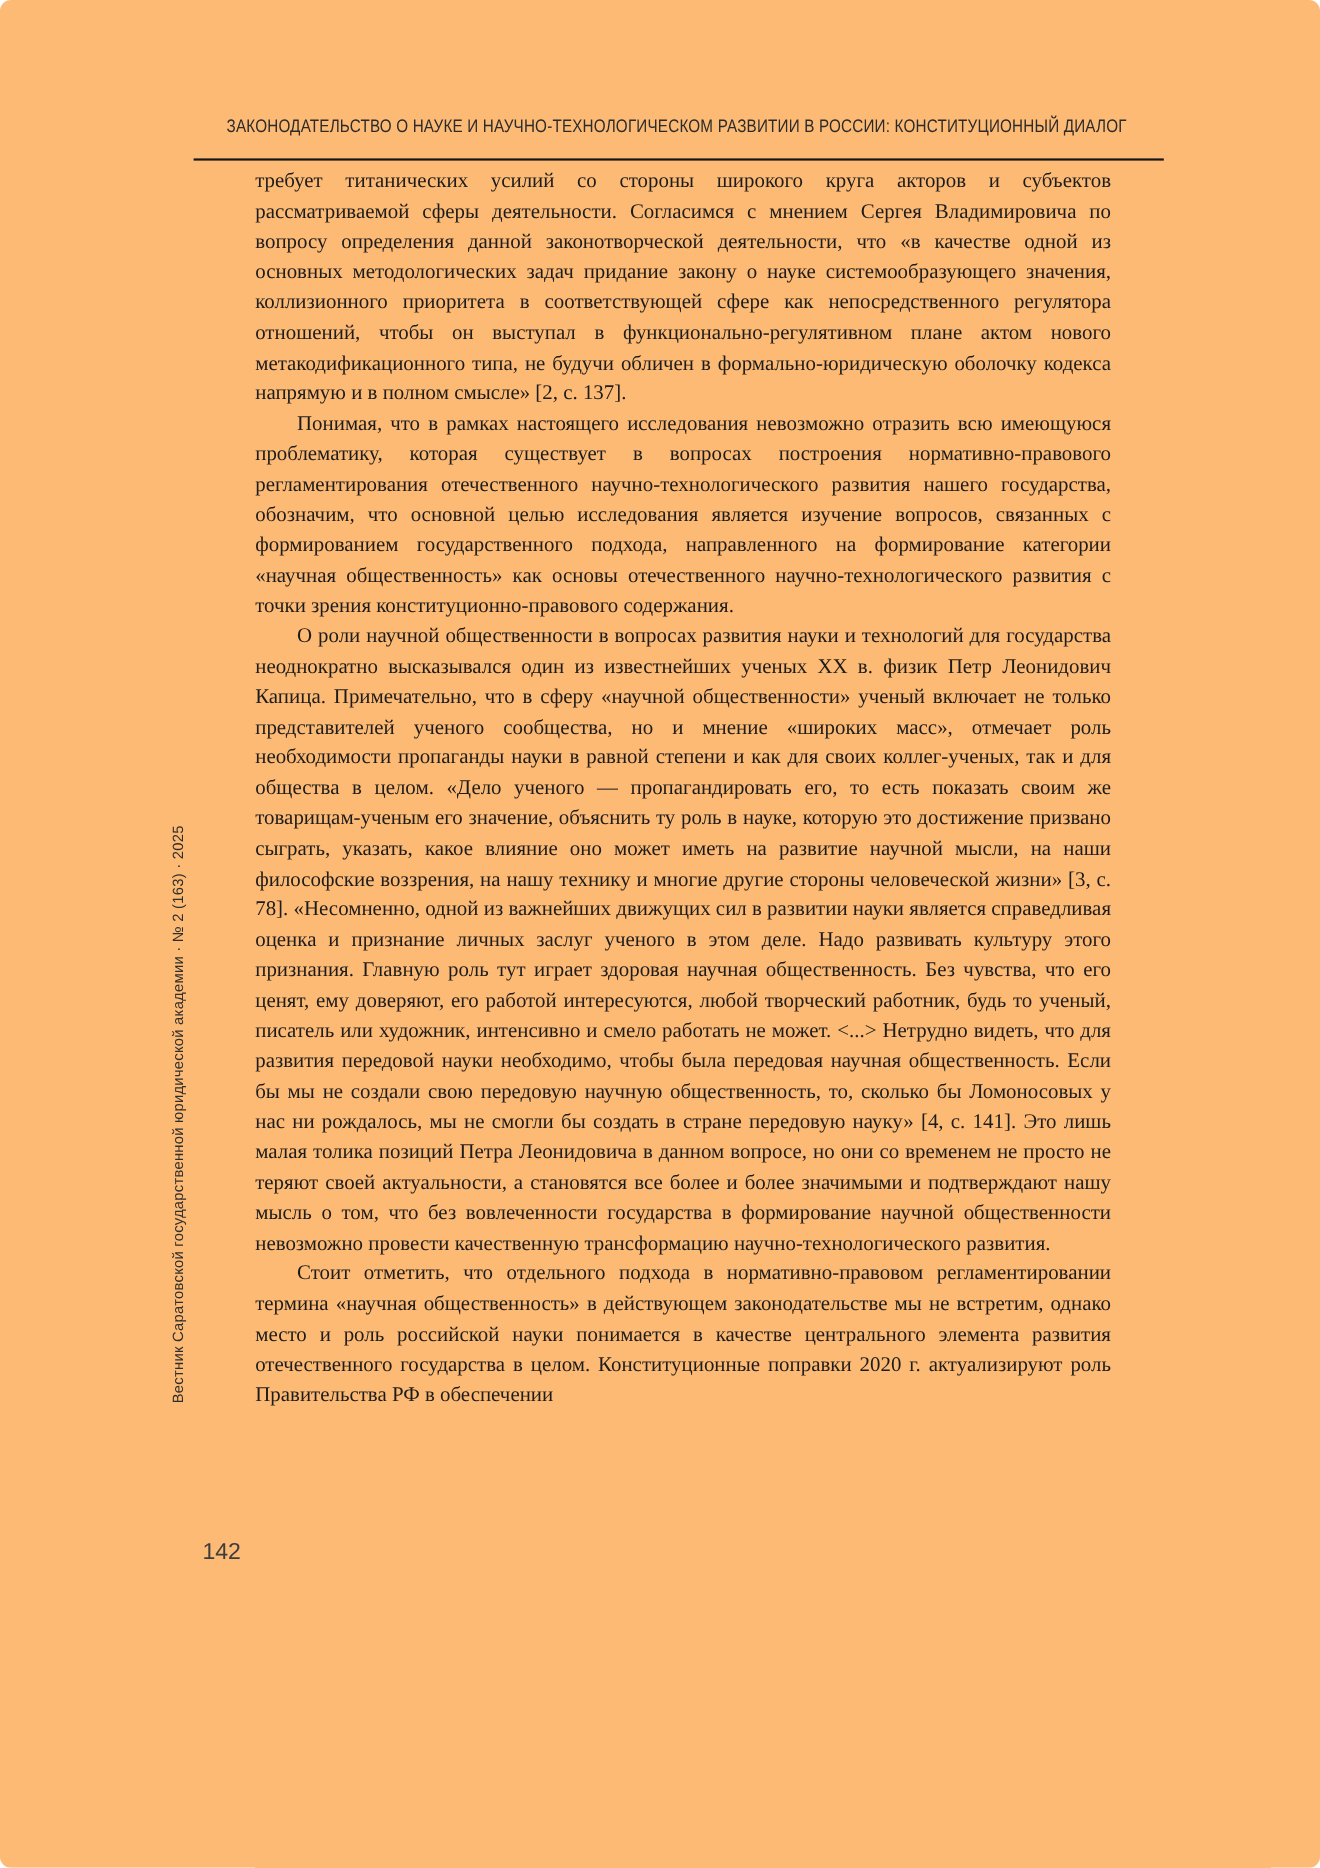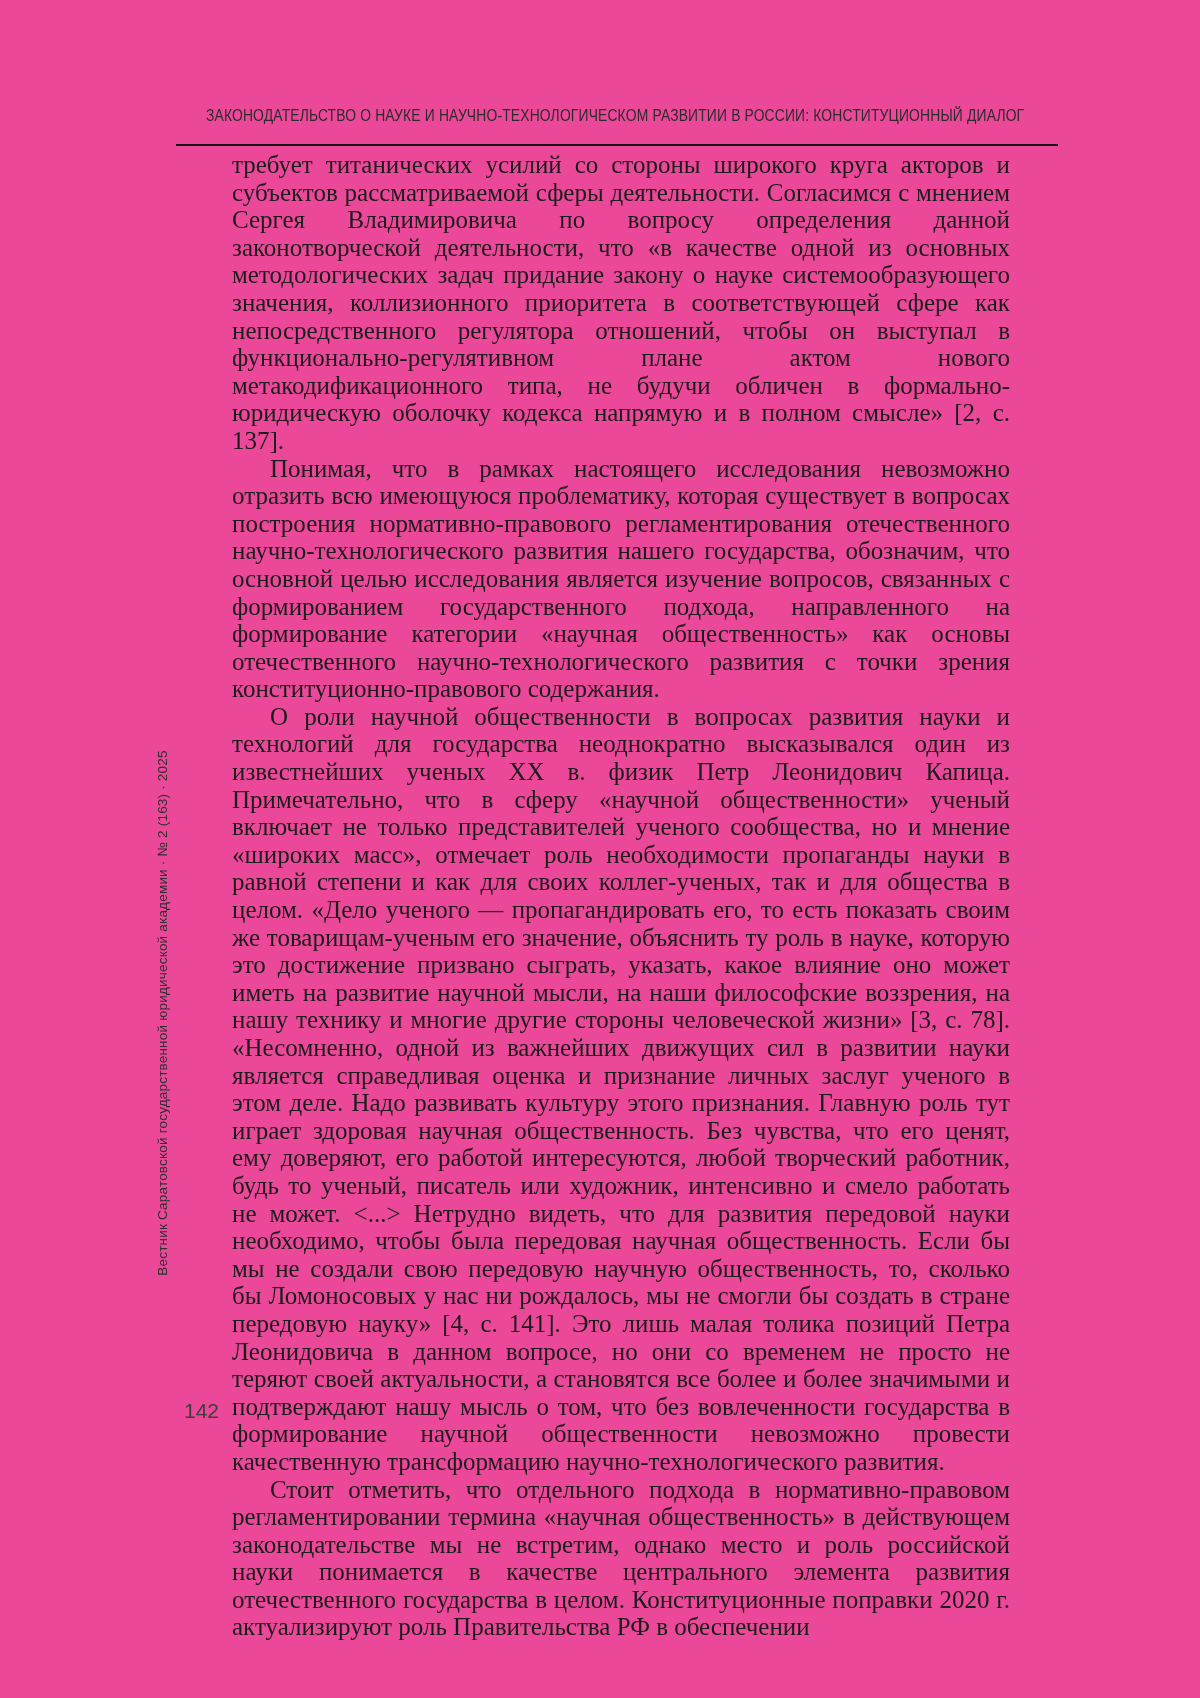--- a/index.html
+++ b/index.html
@@ -1,22 +1,23 @@
 <!DOCTYPE html>
 <html lang="ru"><head>
 <meta charset="utf-8">
 <style>
   html, body { margin: 0; padding: 0; background: #ffffff; }
   .page {
     position: relative;
     width: 1200px;
     height: 1698px;
-    background: #ec4899;
+    background: #fdba74;
     overflow: hidden;
     font-family: "Liberation Serif", serif;
+    border-radius: 10px;
   }
   .running-header {
     position: absolute;
     top: 106px;
     left: 15px;
     width: 1200px;
     text-align: center;
   }
   .running-header .title {
     display: inline-block;
@@ -36,21 +37,21 @@
     width: 882px;
     height: 2px;
     background: #151515;
   }
   .body-text {
     position: absolute;
     left: 232px;
     top: 151px;
     width: 778px;
     text-align: justify;
-    font-size: 25px;
+    font-size: 19px;
     line-height: 27.6px;
     color: #1c1c1c;
   }
   .body-text p { margin: 0; }
   .body-text p.indent { text-indent: 38px; }
   .sidebar-journal {
     position: absolute;
     left: 162px;
     top: 1013px;
     transform: translate(-50%, -50%) rotate(-90deg);

